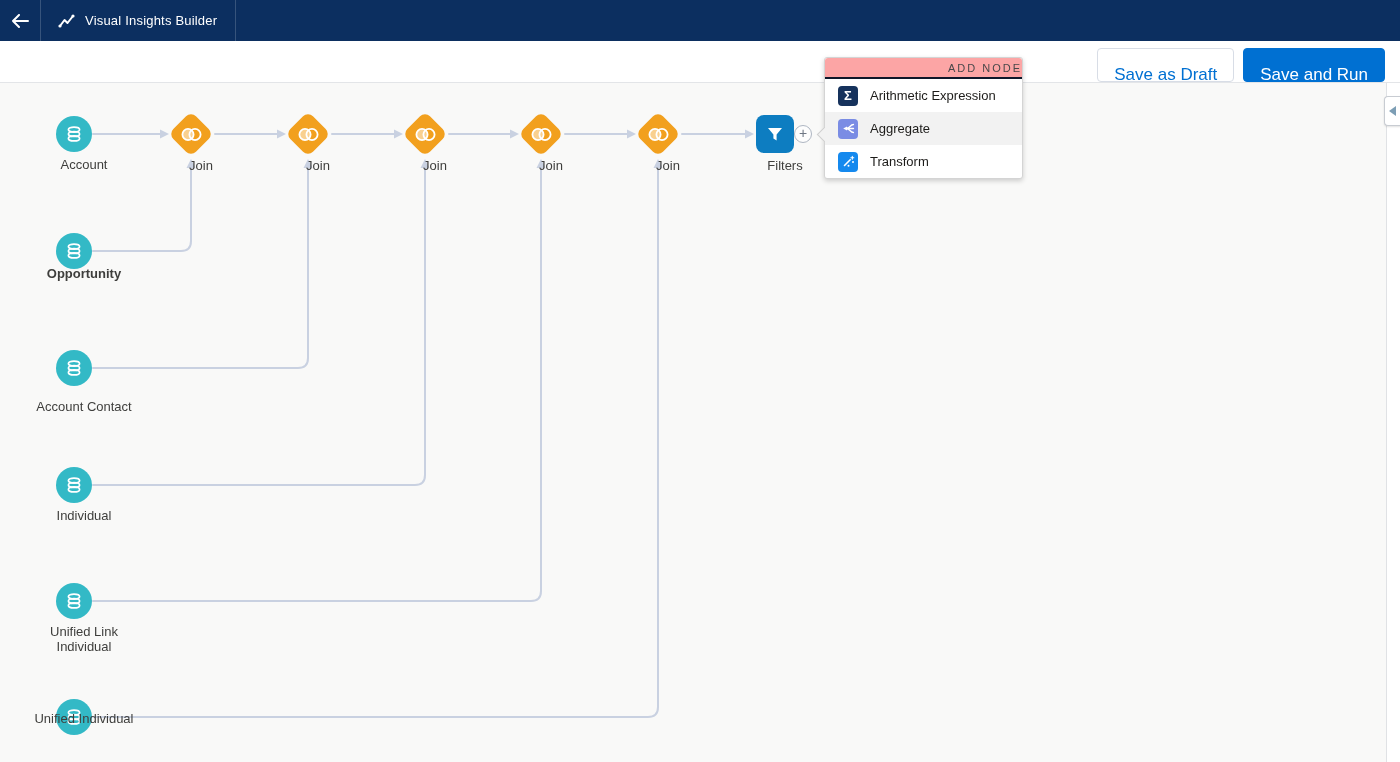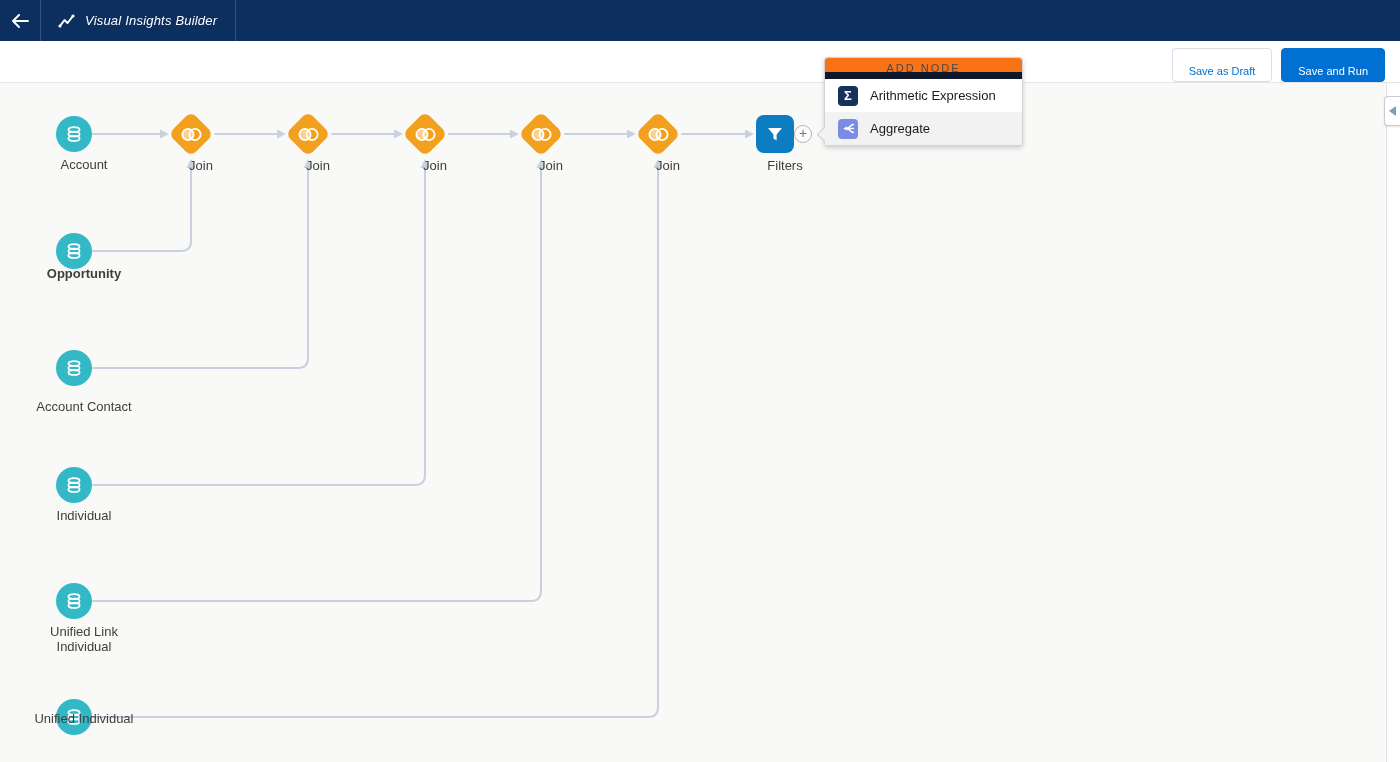--- a/index.html
+++ b/index.html
@@ -6,27 +6,27 @@
   html,body { width:1400px; height:762px; overflow:hidden;
     font-family:"Liberation Sans", sans-serif; background:#fff; }
 
   
   .app-header { position:absolute; left:0; top:0; width:1400px; height:41px;
     background:#0c2f60; display:flex; align-items:stretch; z-index:40; }
   .back-btn { width:40px; display:flex; align-items:center; justify-content:center;
     cursor:pointer; }
   .brand { display:flex; align-items:center; gap:10px; padding:0 18px 0 17px;
     border-left:1px solid rgba(255,255,255,.18); border-right:1px solid rgba(255,255,255,.18); }
-  .brand-title { color:#fff; font-size:13px; letter-spacing:.2px;font-style:italic; }
+  .brand-title { color:#fff; font-size:13px; letter-spacing:.2px; }
 
   
   .toolbar { position:absolute; left:0; top:41px; width:1400px; height:42px;
     background:#fff; border-bottom:1px solid #e3e5e8; z-index:35; }
   .toolbar-actions { position:absolute; right:15px; top:7px; display:flex; gap:9px; }
-  .btn { height:27px; padding:16px 16px; font-size:11px; border-radius:4px;
+  .btn { height:27px; padding:16px 16px; font-size:17px; border-radius:4px;
     font-family:"Liberation Sans", sans-serif; cursor:pointer; }
   .btn-neutral { background:#fff; border:1px solid #d8dde6; color:#0070d2; }
   .btn-brand { background:#0070d2; border:1px solid #0070d2; color:#fff; }
 
   
   .canvas { position:absolute; left:0; top:83px; width:1400px; height:679px;
     background:#f9f9f8; }
   .connectors { position:absolute; left:0; top:0; }
 
   .node-label { position:absolute; font-size:13px; color:#3e3e3c; text-align:center;
@@ -49,23 +49,23 @@
     border-radius:50%; border:1px solid #aeb6c2; background:#fdfdfd; color:#6e7683;
     font-size:14px; line-height:15px; text-align:center; cursor:pointer; }
 
   
   .menu { position:absolute; left:824px; top:57px; width:199px; background:#fff;
     border:1px solid #d4d4d4; border-radius:3px; box-shadow:0 2px 5px rgba(0,0,0,.18);
     z-index:50; }
   .menu-notch { position:absolute; left:-6px; top:71px; width:11px; height:11px;
     background:#f2f2f2; border-left:1px solid #cfcfcf; border-bottom:1px solid #cfcfcf;
     transform:rotate(45deg); }
-  .menu-header { height:21px; line-height:21px; text-align:center; font-size:11px;
-    letter-spacing:2px; color:#49484a; background:#f97316;
-    border-bottom:7px solid #0f172a; border-radius:3px 3px 0 0; }
+  .menu-header { height:21px; line-height:21px; text-align:right; font-size:11px;
+    letter-spacing:2px; color:#49484a; background:#fca5a5;
+    border-bottom:2px solid #0f172a; border-radius:3px 3px 0 0; }
   .menu-item { position:relative; height:33px; display:flex; align-items:center;
     gap:12px; padding-left:13px; cursor:pointer; font-size:13px; color:#1d1c1a; }
   .menu-item.highlighted { background:#f2f2f2;text-align:right; }
   .mi-icon { width:20px; height:20px; border-radius:4px; display:flex;
     align-items:center; justify-content:center; flex:none; color:#fff; }
   .mi-sigma { font-size:13px; font-weight:bold; color:#fff; line-height:20px; }
 
   
   .right-strip { position:absolute; left:1386px; top:0; width:14px; height:679px;
     background:#fff; border-left:1px solid #e0e2e5; }
@@ -283,13 +283,24 @@
           <path d="M11.5 10.5 C8 10.5 8 6.5 4.5 6.5"></path>
           <path d="M11.5 6.5 H4.5"></path>
         </g>
         <polygon points="1.2,6.5 5,4.4 5,8.6" fill="#fff"></polygon>
       </svg>
     </span>
     <span>Aggregate</span>
   </div>
 
 
+  <div class="menu-item">
+    <span class="mi-icon" style="background: rgb(21, 137, 238);">
+      <svg width="13" height="13" viewBox="0 0 13 13">
+        <path d="M2.5 10.5 L8.2 4.8" stroke="#fff" stroke-width="1.6" stroke-linecap="round"></path>
+        <path d="M10.3 1.2 v3 M8.8 2.7 h3" stroke="#fff" stroke-width="1.1" stroke-linecap="round"></path>
+        <circle cx="11" cy="7" r="1" fill="#fff"></circle>
+        <circle cx="6.5" cy="10.8" r="1" fill="#fff"></circle>
+      </svg>
+    </span>
+    <span>Transform</span>
+  </div>
 </div>
 
 </body></html>

